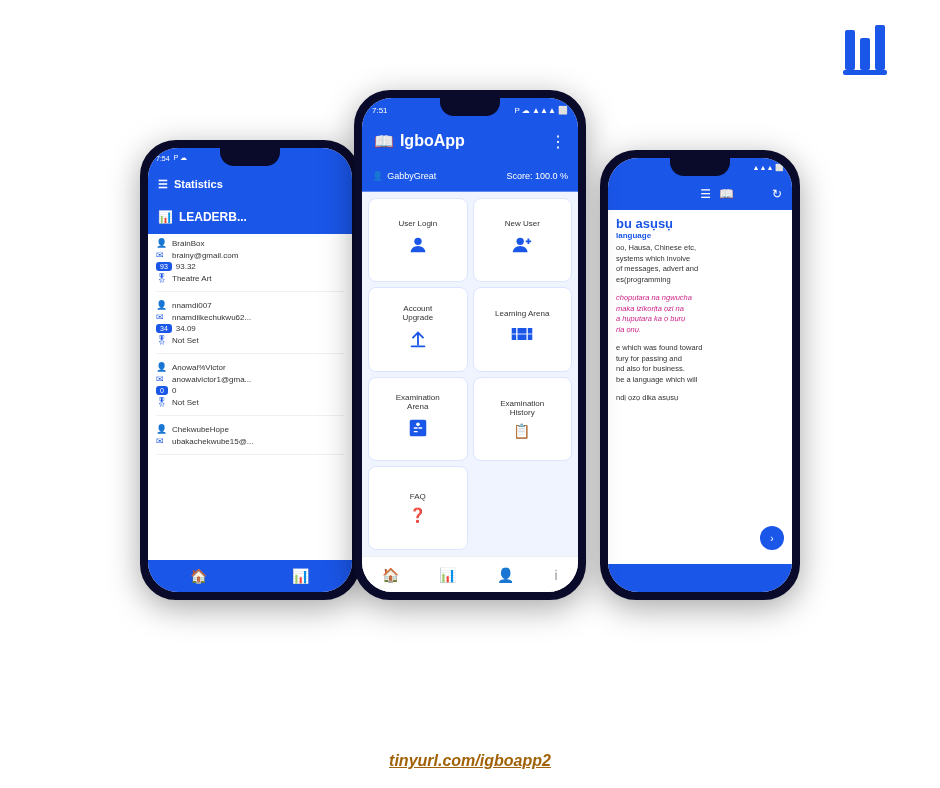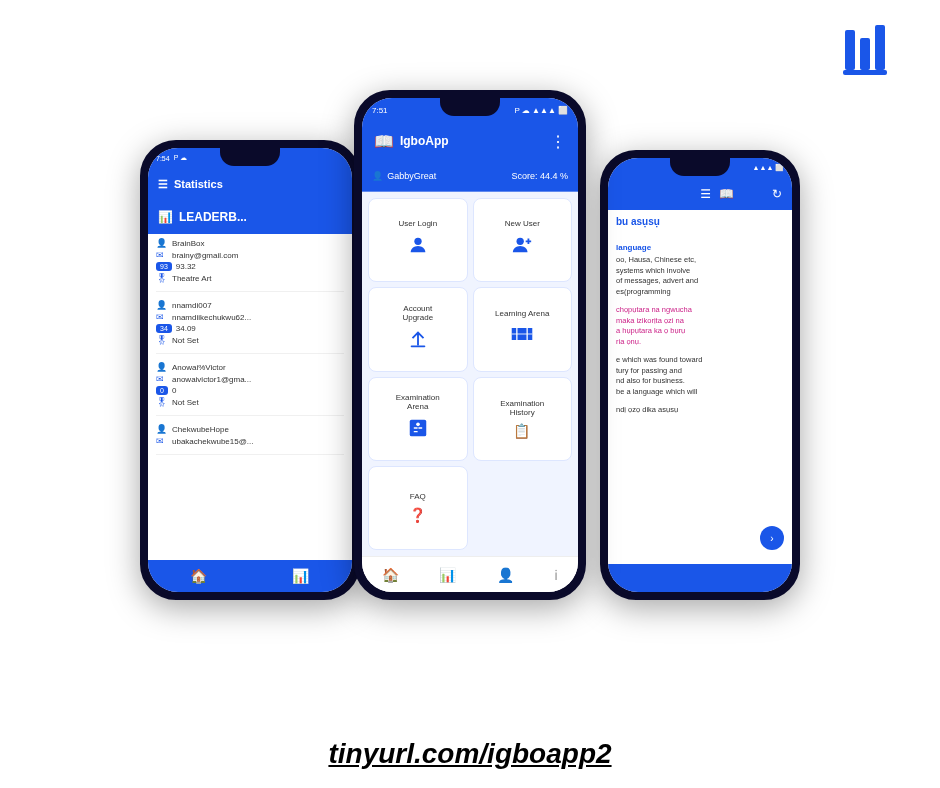--- a/index.html
+++ b/index.html
@@ -24,22 +24,22 @@
     }
 
     
     .url-bar {
       position: absolute;
       bottom: 18px;
       left: 0; right: 0;
       text-align: center;
     }
     .url-bar a {
-      color: #000000;
-      font-size: 28px;
+      color: #a16207;
+      font-size: 16px;
       font-weight: bold;
       font-style: italic;
       text-decoration: underline;
     }
 
     
     .phones-container {
       position: absolute;
       top: 30px;
       left: 50%;
@@ -280,23 +280,23 @@
       font-size: 12px;
     }
     .right-content {
       background: #fff;
       flex: 1;
       padding: 6px 8px;
       overflow: hidden;
     }
     .right-heading {
       color: #1a56e8;
-      font-size: 10px;
+      font-size: 13px;
       font-weight: bold;
-      margin-bottom: 16px;
+      margin-bottom: 0;
     }
     .right-text {
       font-size: 7.5px;
       color: #333;
       line-height: 1.4;
       margin-bottom: 8px;
     }
     .right-fab {
       position: absolute;
       bottom: 42px;
@@ -441,31 +441,31 @@
       <div class="phone-notch"></div>
 
       <div class="center-status-bar">
         <span>7:51</span>
         <span>P ☁ ▲▲▲ ⬜</span>
       </div>
 
       <div class="center-header">
         <div style="display:flex;align-items:center;gap:6px;">
           <span>📖</span>
-          <span style="font-size:12px;font-weight:bold;color:#fff;">IgboApp</span>
+          <span style="font-size:16px;font-weight:bold;color:#fff;">IgboApp</span>
         </div>
         <span style="color:#fff;font-size:16px;">⋮</span>
       </div>
 
       <div class="center-user-bar">
         <div style="display:flex;align-items:center;gap:4px;">
           <span style="font-size:9px;">👤</span>
           <span>GabbyGreat</span>
         </div>
-        <span>Score: 44.4 %</span>
+        <span>Score: 100.0 %</span>
       </div>
 
       <div class="center-grid">
 
         <div class="grid-card">
           <span class="grid-card-label">User Login</span>
           <span class="grid-card-icon">
             <svg width="22" height="22" viewBox="0 0 24 24" fill="#1a56e8">
                 <circle cx="12" cy="8" r="4"></circle>
                 <path d="M4 20c0-4 3.6-7 8-7s8 3 8 7"></path>
@@ -554,21 +554,21 @@
 
       <div class="right-content">
         <div class="right-heading">bu asụsụ</div>
         <div style="color:#1a56e8;font-size:8px;font-weight:bold;margin-bottom:3px;">language</div>
         <div class="right-text">
           oo, Hausa, Chinese etc,<br>
           systems which involve<br>
           of messages, advert and<br>
           es(programming
         </div>
-        <div class="right-text" style="color:#cc2288;">
+        <div class="right-text" style="color:#cc2288;font-style:italic;">
           chọpụtara na ngwucha<br>
           maka izikorịta ọzi na<br>
           a hụpụtara ka ọ bụrụ<br>
           ria ọnụ.
         </div>
         <div class="right-text">
           e which was found toward<br>
           tury for passing and<br>
           nd also for business.<br>
           be a language which will

